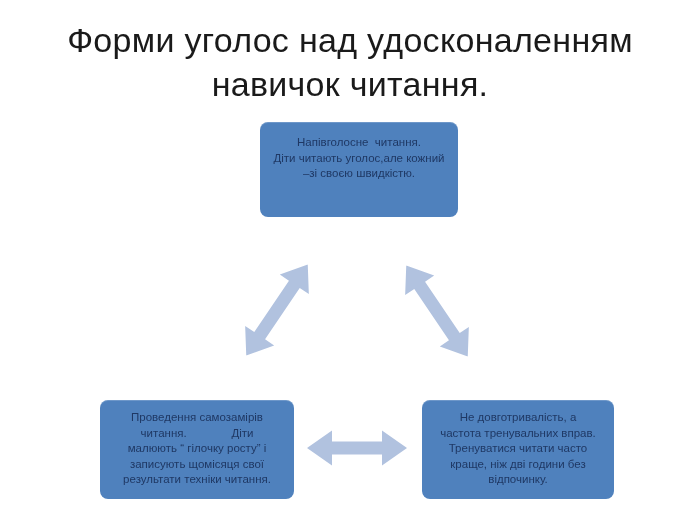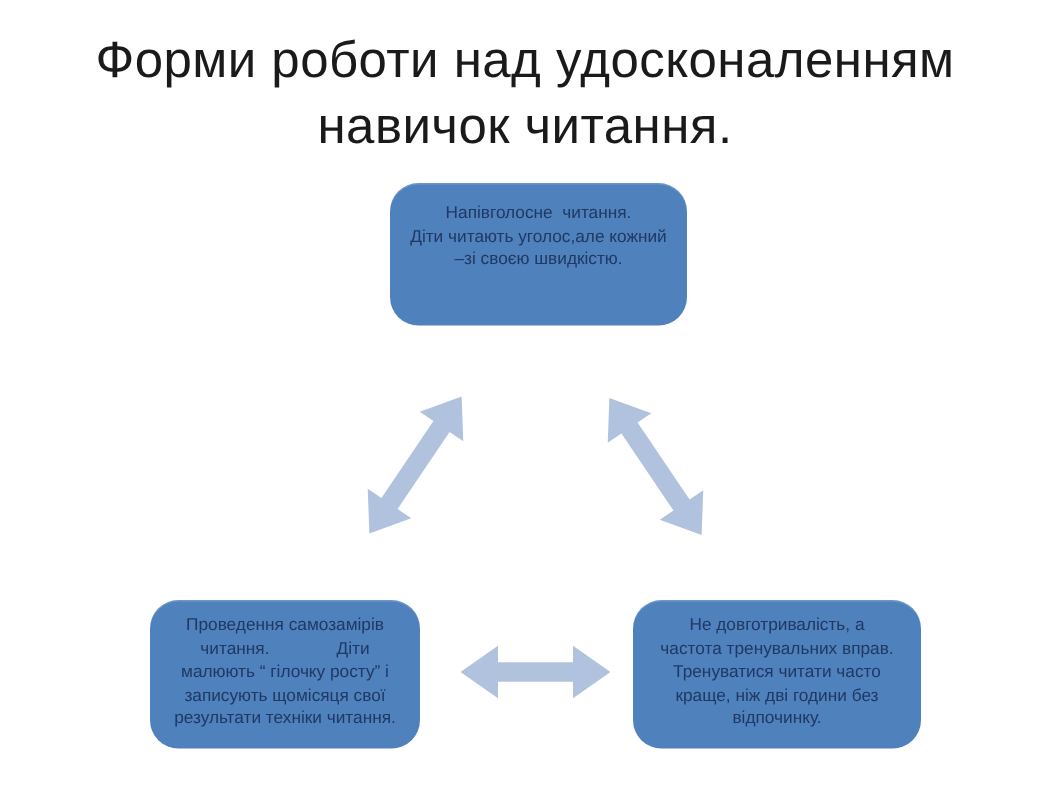--- a/index.html
+++ b/index.html
@@ -18,46 +18,46 @@
     font-size:34px;
     font-weight:400;
     line-height:44px;
     letter-spacing:0.3px;
     color:#1a1a1a;
     white-space:pre-wrap;
   }
   .node {
     position:absolute;
     background:#4F81BD;
-    border-radius:19px;
+    border-radius:8px;
     box-sizing:border-box;
     box-shadow: inset 0 1px 0 rgba(255,255,255,0.18);
   }
   .node-text {
     color:#1F3864;
     font-size:11.5px;
     line-height:15.6px;
     text-align:center;
     white-space:pre-wrap;
   }
   .node-top          { left:260px; top:122px; width:198px; height:95px; padding:13px 6px 0; }
-  .node-bottom-left  { left:100px; top:400px; width:180px; height:99px; padding:10px 5px 0; }
+  .node-bottom-left  { left:100px; top:400px; width:194px; height:99px; padding:10px 5px 0; }
   .node-bottom-right { left:422px; top:400px; width:192px; height:99px; padding:10px 5px 16px; }
   .arrow { position:absolute; display:block; }
   .arrow polygon { fill:#B1C2DF; }
   .arrow-diag-left  { left:222px; top:292px; transform:rotate(-56deg); }
   .arrow-diag-right { left:382px; top:293px; transform:rotate(56deg); }
   .arrow-horizontal { left:307px; top:430px; }
 </style>
 </head>
 <body>
 
 <div class="slide">
 
-  <h1 class="title">Форми роботи над удосконаленням
+  <h1 class="title">Форми уголос над удосконаленням
 навичок читання.</h1>
 
   <div class="node node-top">
     <div class="node-text">Напівголосне  читання.
 Діти читають уголос,але кожний
 –зі своєю швидкістю.</div>
   </div>
 
   <svg class="arrow arrow-diag-left" width="110" height="36" viewBox="0 0 110 36" aria-hidden="true">
     <polygon points="0,18 24,0.5 24,11.5 86,11.5 86,0.5 110,18 86,35.5 86,24.5 24,24.5 24,35.5"></polygon>

